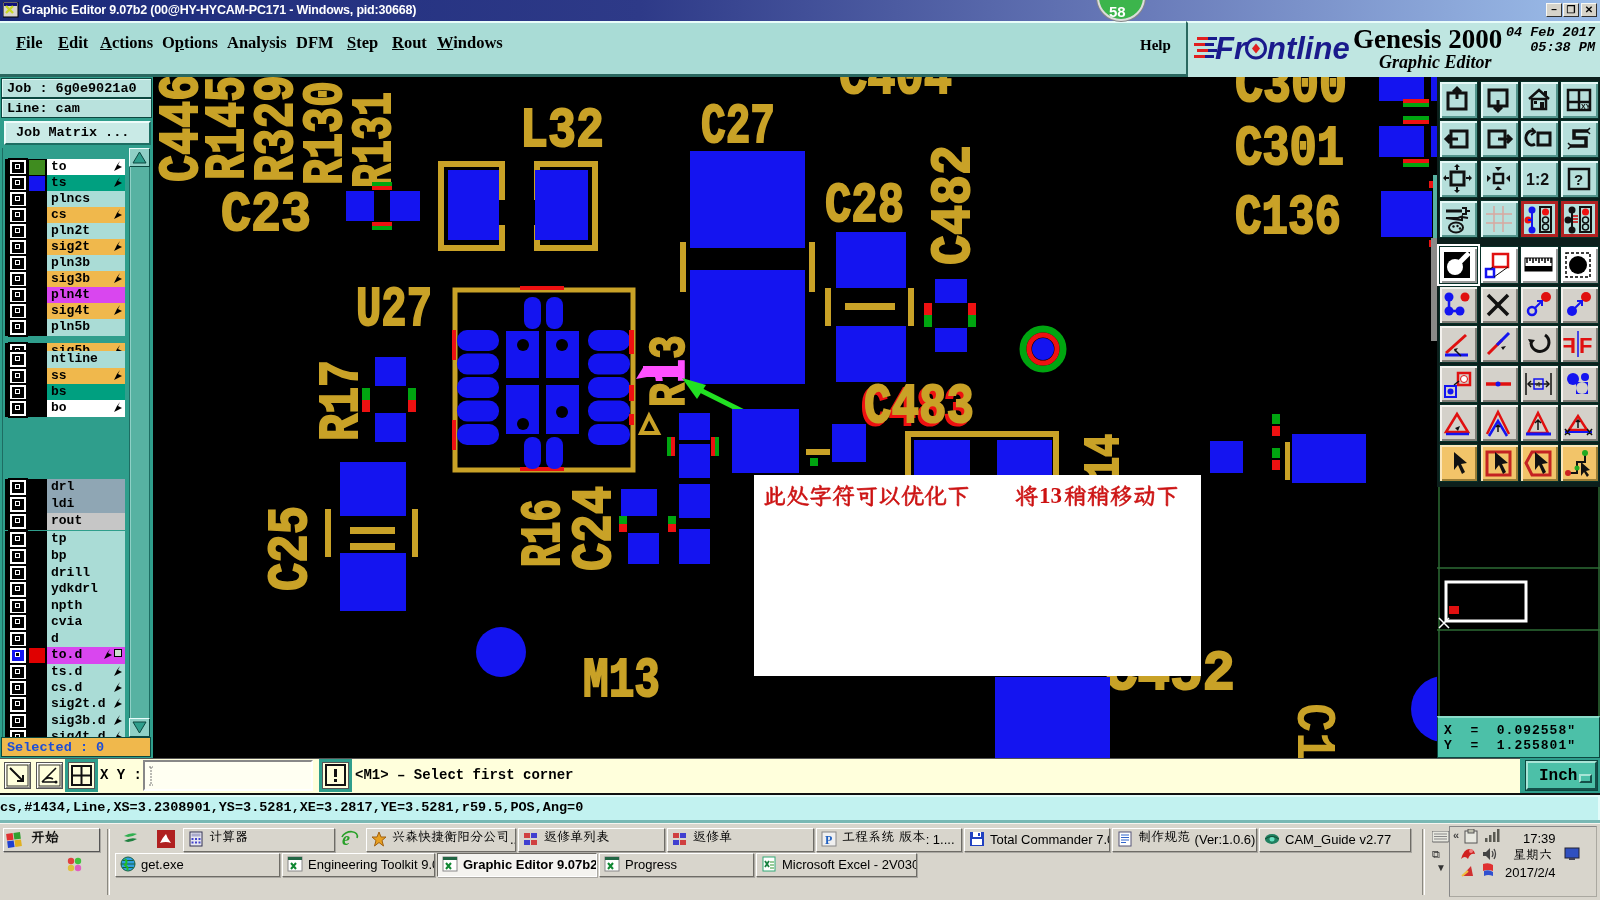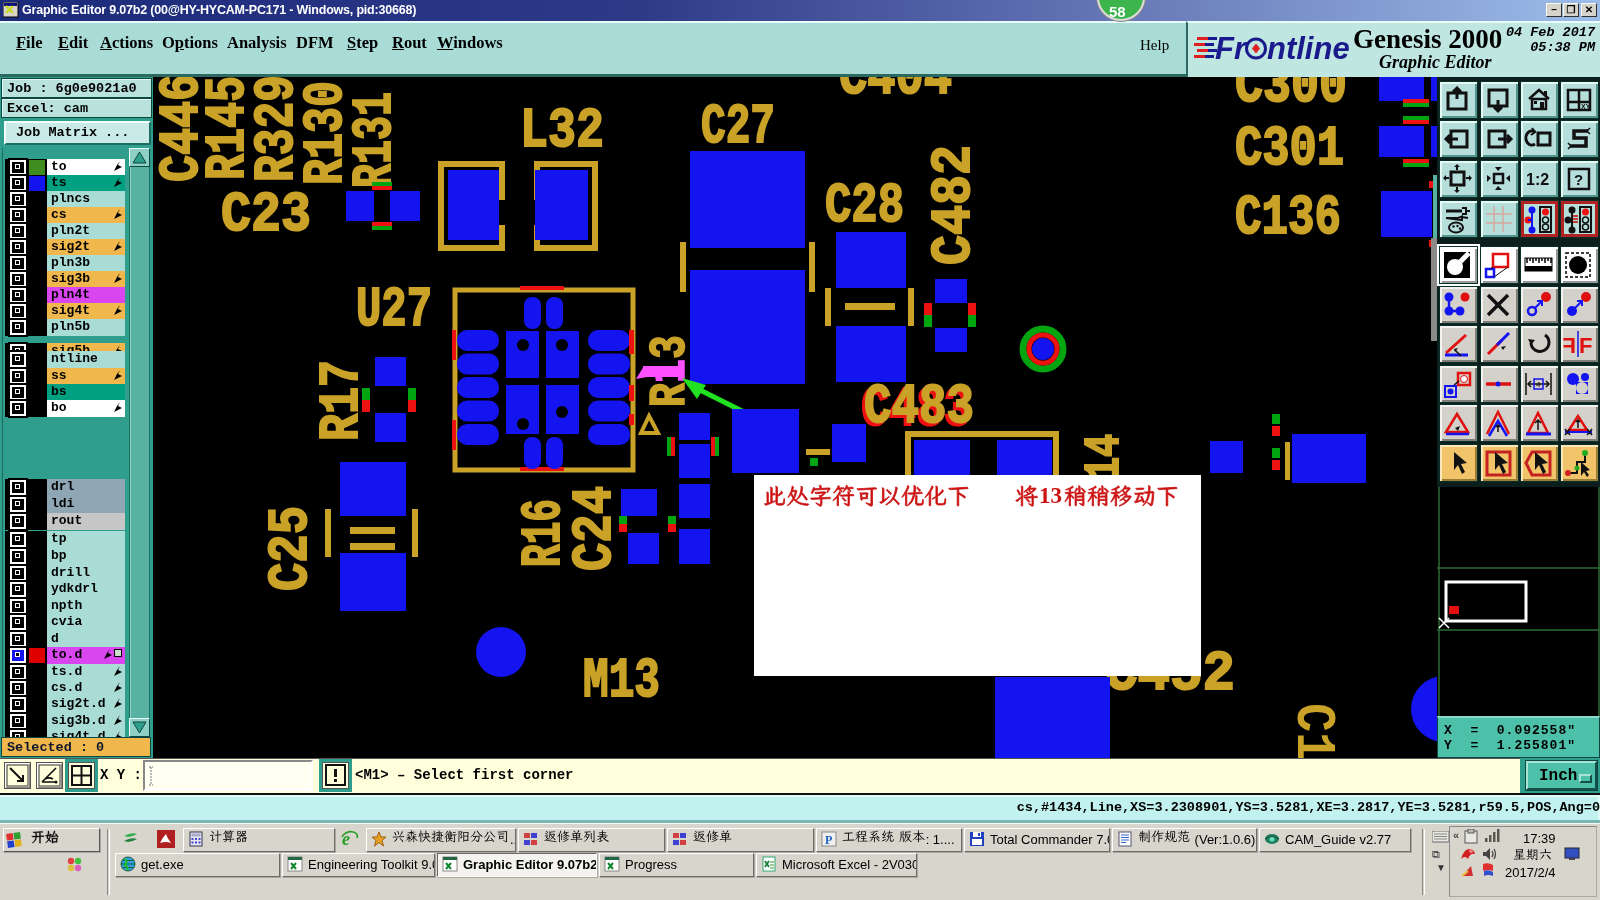--- a/index.html
+++ b/index.html
@@ -3,38 +3,38 @@
 *{margin:0;padding:0;box-sizing:border-box}
 html,body{width:1600px;height:900px;overflow:hidden;background:#000;font-family:"Liberation Sans",sans-serif}
 .abs{position:absolute}
 #page{position:relative;width:1600px;height:900px}
 
 #titlebar{left:0;top:0;width:1600px;height:21px;background:linear-gradient(to right,#1b2a7a 0%,#2e3a88 40%,#6a7cba 72%,#9cbde9 100%)}
 #titletext{left:22px;top:3px;color:#fff;font-weight:bold;font-size:12.5px;letter-spacing:-0.2px}
 .winbtn{top:3px;width:16px;height:14px;background:#d6d3ca;border:1px solid #404040;border-top-color:#f8f8f4;border-left-color:#f8f8f4;border-right-color:#303030;border-bottom-color:#303030;color:#000;font-size:10px;font-weight:bold;text-align:center;line-height:12px}
 
 #menubar{left:0;top:21px;width:1600px;height:56px;background:#a9dcd6;border-top:2px solid #e8fcfa;border-bottom:3px solid #2a6860}
-#helpitem{left:1140px;top:37px;font-family:"Liberation Serif",serif;font-weight:normal;font-size:15px;color:#000}
+#helpitem{left:1140px;top:37px;font-family:"Liberation Serif",serif;font-weight:bold;font-size:15px;color:#000}
 #logopanel{left:1186px;top:21px;width:414px;height:56px;background:#bfe6e1;border-left:2px solid #2a6860;border-top:2px solid #e8fcfa}
 .badge{left:1097px;top:-27px;width:48px;height:48px;border-radius:50%;background:#3cb54c;border:2px solid #dcdcdc;box-shadow:0 0 0 1px #888}
 .badgetext{left:1109px;top:3px;color:#fff;font-weight:bold;font-size:15px}
 
 #leftpanel{left:0;top:77px;width:153px;height:681px;background:#2f9e8c}
 .jobbox{left:1px;width:151px;height:20px;background:#b9e2dd;border:1px solid #0c4840;box-shadow:inset 1px 1px 0 #e4f8f6;color:#000;font-family:"Liberation Mono",monospace;font-weight:bold;font-size:13.5px;line-height:19px;padding-left:5px}
 #jobmatrix{left:4px;top:121px;width:147px;height:24px;background:#c9eae6;border:1px solid #0c4840;border-top:2px solid #eefcfa;border-left:2px solid #eefcfa;border-bottom:2px solid #1d6d62;border-right:2px solid #1d6d62;color:#000;font-family:"Liberation Mono",monospace;font-weight:bold;font-size:13.5px;line-height:20px;padding-left:10px}
 #layerlist{left:2px;top:148px;width:126px;height:589px;background:#2f9e8c;border-left:1px solid #1d6d62}
 .lrow{position:absolute;left:2px;width:144px;height:15px}
 .lrow .cb{position:absolute;left:5px;top:0px;width:16px;height:15px;background:#000;border:2px solid #fff;outline:2px solid #000}
 .lrow .cb i{position:absolute;left:2.5px;top:2px;width:5px;height:5px;background:#000;border:1.5px solid #fff;display:block}
 .lrow .strip{position:absolute;left:0px;top:-1px;width:42px;height:17px;background:#000}
 .lrow .name{position:absolute;left:42px;top:-1px;width:78px;height:17px;font-family:"Liberation Mono",monospace;font-weight:bold;font-size:13px;line-height:16px;padding-left:4px;color:#000}
 
 #lscroll{left:129px;top:148px;width:21px;height:589px;background:#57b2a2;border:1px solid #1d6d62;box-shadow:inset 1px 1px 0 #8fd0c6}
 .sbtn{left:129px;width:21px;height:19px;background:#8fd0c6;border:1px solid #0c4840;border-top-color:#e8fcfa;border-left-color:#e8fcfa}
-#selbar{left:1px;top:660px;width:150px;height:20px;background:#f0b84c;border:1px solid #0c4840;color:#0f172a;font-family:"Liberation Mono",monospace;font-weight:bold;font-size:13.5px;line-height:19px;padding-left:5px}
+#selbar{left:1px;top:660px;width:150px;height:20px;background:#f0b84c;border:1px solid #0c4840;color:#1d4ed8;font-family:"Liberation Mono",monospace;font-weight:bold;font-size:13.5px;line-height:19px;padding-left:5px}
 
 #canvas{left:153px;top:77px;width:1284px;height:681px;background:#000}
 
 #righttools{left:1437px;top:77px;width:163px;height:681px;background:#0c1f1c}
 .tb{position:absolute;width:39px;height:38px;border:1px solid #083028}
 .tteal{background:#b6dfdb;box-shadow:inset 2px 2px 0 #e6f8f6,inset -2px -2px 0 #55958d}
 .tgray{background:#d4d1ca;box-shadow:inset 2px 2px 0 #f4f2ee,inset -2px -2px 0 #807e78}
 .twhite{background:#fff;box-shadow:inset 2px 2px 0 #fff,inset -2px -2px 0 #999}
 .torange{background:#f2c469;box-shadow:inset 2px 2px 0 #fbe6bb,inset -2px -2px 0 #9b7d36}
 .tred{background:#b6dfdb;box-shadow:inset 0 0 0 3px #b22222}
@@ -42,21 +42,21 @@
 #xyreadout{left:1437px;top:716px;width:163px;height:42px;background:#4cc0a8;border:1px solid #0c4840;border-top:2px solid #8adcc9;color:#000;font-family:"Liberation Mono",monospace;font-weight:bold;font-size:13px;line-height:15px;padding:5px 0 0 6px;letter-spacing:1px}
 
 #bottombar{left:0;top:758px;width:1600px;height:35px;background:#ffffdc;border-top:1px solid #555}
 #inchzone{left:1520px;top:758px;width:80px;height:35px;background:#2f9e8c}
 #inchbtn{left:1526px;top:761px;width:71px;height:29px;background:#4cc0a8;border-top:2px solid #a8e4d6;border-left:2px solid #a8e4d6;border-bottom:2px solid #14504a;border-right:2px solid #14504a;outline:1px solid #0c4840;color:#000;font-family:"Liberation Mono",monospace;font-weight:bold;font-size:16px;line-height:26px;padding-left:11px}
 .bbtn{top:762px;width:27px;height:27px;background:#ffffdc;border:1px solid #555;box-shadow:inset 1px 1px 0 #fff,inset -1px -1px 0 #888}
 #xylabel{left:100px;top:767px;font-family:"Liberation Mono",monospace;font-weight:bold;font-size:14px;color:#000}
 #xyinput{left:143px;top:760px;width:170px;height:31px;background:#fffff2;border:2px solid #888;border-bottom-color:#fff;border-right-color:#fff}
 #m1text{left:355px;top:767px;font-family:"Liberation Mono",monospace;font-weight:bold;font-size:14px;color:#000}
 #statusbar{left:0;top:793px;width:1600px;height:30px;background:#c2f2f0;border-top:2px solid #111;border-bottom:3px solid #79b8b4;box-shadow:inset -2px 2px 0 #e2fcfa}
-#statustext{left:0px;top:800px;width:1600px;text-align:right;font-family:"Liberation Mono",monospace;font-weight:bold;font-size:13.5px;color:#000}
+#statustext{left:0px;top:800px;width:1600px;text-align:left;font-family:"Liberation Mono",monospace;font-weight:bold;font-size:13.5px;color:#000}
 
 #taskbar{left:0;top:823px;width:1600px;height:77px;background:#d8d5cc;border-top:1px solid #f6f5f0}
 .task{position:absolute;height:24px;background:#d8d5cc;border:1px solid #fff;border-right-color:#6e6c66;border-bottom-color:#6e6c66;box-shadow:1px 1px 0 #aaa8a2;font-size:13px;color:#000;line-height:22px;white-space:nowrap;overflow:hidden}
 .task .ticon{display:inline-block;width:16px;height:16px;vertical-align:-3px;margin:0 5px 0 4px}
 .active{background:#f4f3ef;border:1px solid #6e6c66;border-right-color:#fff;border-bottom-color:#fff;font-weight:bold}
 .vsep{position:absolute;width:3px;height:66px;top:829px;border-left:1px solid #8a8880;border-right:1px solid #fff}
 </style></head><body>
 <div id="page">
 <div class="abs" id="titlebar"></div>
 <svg class="abs" style="left:3px;top:2px" width="16" height="16">
@@ -101,21 +101,21 @@
 <div class="abs" style="left:1353px;top:24px;font-family:'Liberation Serif',serif;font-weight:bold;font-size:27px;color:#000">Genesis 2000</div>
 <div class="abs" style="left:1495px;top:25px;width:100px;font-family:'Liberation Mono',monospace;font-style:italic;font-weight:bold;font-size:13.5px;color:#000;line-height:15px;text-align:right">
       <div>04 Feb 2017</div>
       <div>05:38 PM</div>
     </div>
 <div class="abs" style="left:1379px;top:52px;font-family:'Liberation Serif',serif;font-style:italic;font-weight:bold;font-size:18px;color:#000">Graphic Editor</div>
 <div class="abs badge"></div>
     <div class="abs badgetext">58</div>
 <div class="abs" id="leftpanel"></div>
 <div class="abs jobbox" style="top:78px">Job : 6g0e9021a0</div>
-<div class="abs jobbox" style="top:98px">Excel: cam</div>
+<div class="abs jobbox" style="top:98px">Line: cam</div>
 <div class="abs" id="jobmatrix">Job Matrix ...</div>
 <div class="abs" id="layerlist">
 <div class="lrow" style="top:12px">
         <span class="strip"></span>
         <span class="cb" style="background:#000">
           <i></i>
         </span>
         <i style="position:absolute;left:24px;top:0;width:16px;height:15px;background:#3f8c1f"></i>
         <span class="name" style="background:#ffffff">to<svg style="position:absolute;left:66px;top:2px" width="10" height="11">
             <path d="M1 10 L9 6 L5 4 L7 0 L4 4 Z" fill="#000"></path>

